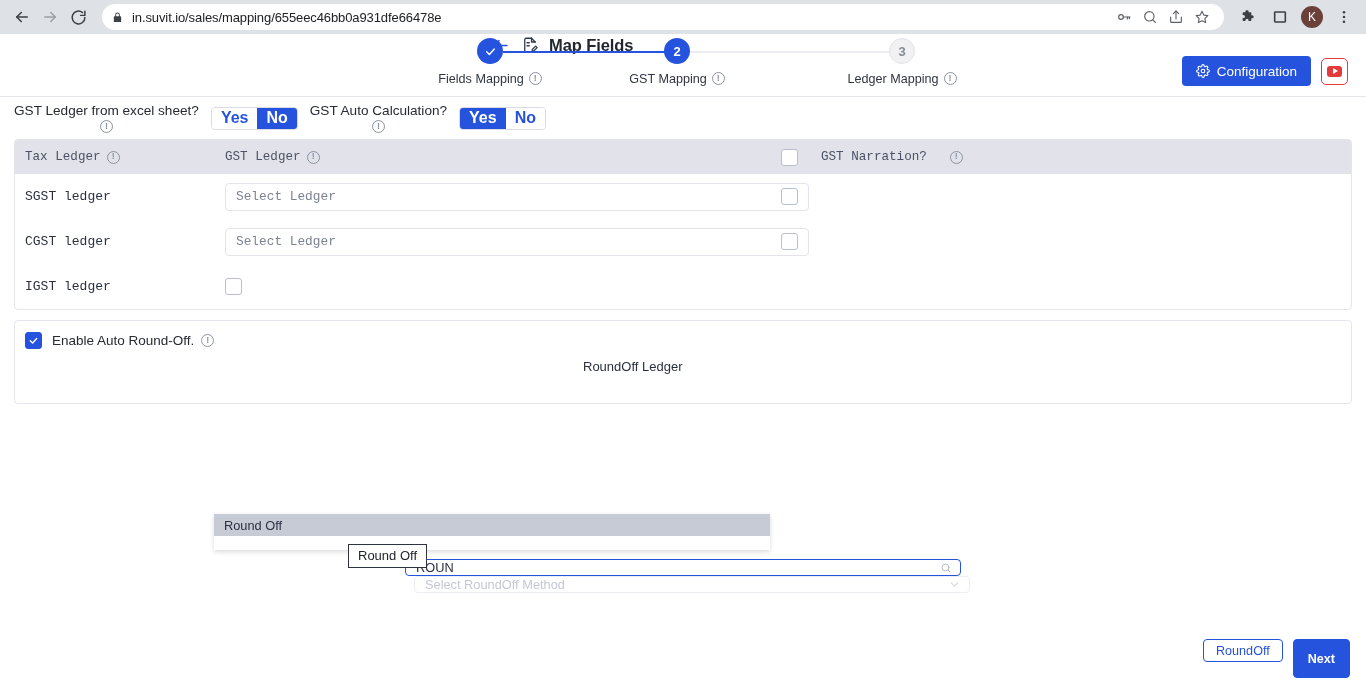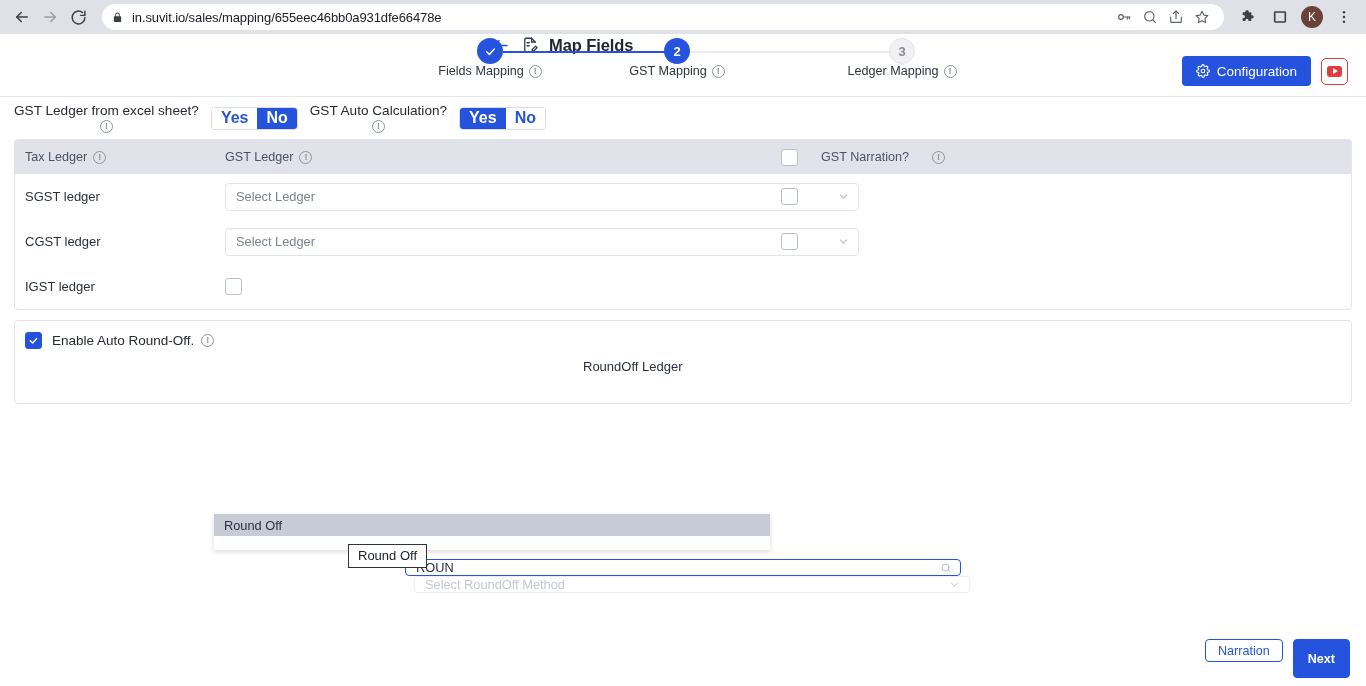--- a/index.html
+++ b/index.html
@@ -101,23 +101,24 @@
     width: 26px; height: 26px;
     border-radius: 50%;
     display: flex; align-items: center; justify-content: center;
     font-size: 13px; font-weight: 700;
     position: relative; z-index: 2;
   }
   .circle.done { background: #2653dd; color: #fff; }
   .circle.active { background: #2653dd; color: #fff; }
   .circle.todo { background: #f1f1f4; color: #848a97; border: 1px solid #e3e4e9; }
   .step-label {
+    margin-top: 8px;
     font-size: 12.6px;
     color: #2f3542;
-    display: flex; align-items: center; gap: 5px;
+    display: flex; align-items: flex-start; gap: 5px;
     white-space: nowrap;
   }
   .connector { position: absolute; top: 13px; height: 2px; z-index: 1; }
   .conn-1 { left: 103px; width: 185px; background: #2653dd; }
   .conn-2 { left: 290px; width: 212px; background: #ececf1; }
 
   .header-right { margin-left: auto; display: flex; align-items: center; gap: 10px; }
   .btn-config {
     background: #2653dd;
     color: #fff;
@@ -186,20 +187,21 @@
   }
   .yn.sel { background: #2653dd; color: #fff; }
 
   
   .card {
     margin: 0 14px;
     border: 1px solid #e4e5ec;
     border-radius: 4px;
     background: #fff;
     overflow: visible;
+    font-family: Liberation Mono, monospace;
   }
   .thead {
     background: #e2e3ea;
     height: 34px;
     display: flex;
     align-items: center;
     padding: 0 10px;
   }
   .th {
     font-size: 12.6px;
@@ -212,21 +214,21 @@
   .col-c { display: flex; align-items: center; gap: 23px; }
 
   .trow {
     height: 45px;
     display: flex;
     align-items: center;
     padding: 0 10px;
   }
   .cell-label { font-size: 13px; color: #2a3040; }
   .select-box {
-    width: 634px;
+    width: 584px;
     height: 28px;
     border: 1px solid #e2e4ea;
     border-radius: 4px;
     background: #fff;
     display: flex;
     align-items: center;
     padding: 0 8px 0 10px;
     font-size: 12.8px;
     color: #7b8291;
     cursor: pointer;
@@ -647,16 +649,16 @@
   </div>
 
   <div class="dropdown">
     <div class="dd-item">Round Off</div>
     <div class="dd-pad"></div>
   </div>
 
   <div class="tooltip">Round Off</div>
 
   <div class="footer">
-    <button class="btn-prev">Narration</button>
+    <button class="btn-prev">RoundOff</button>
     <button class="btn-next">Next</button>
   </div>
 </div>
 
 </body></html>

